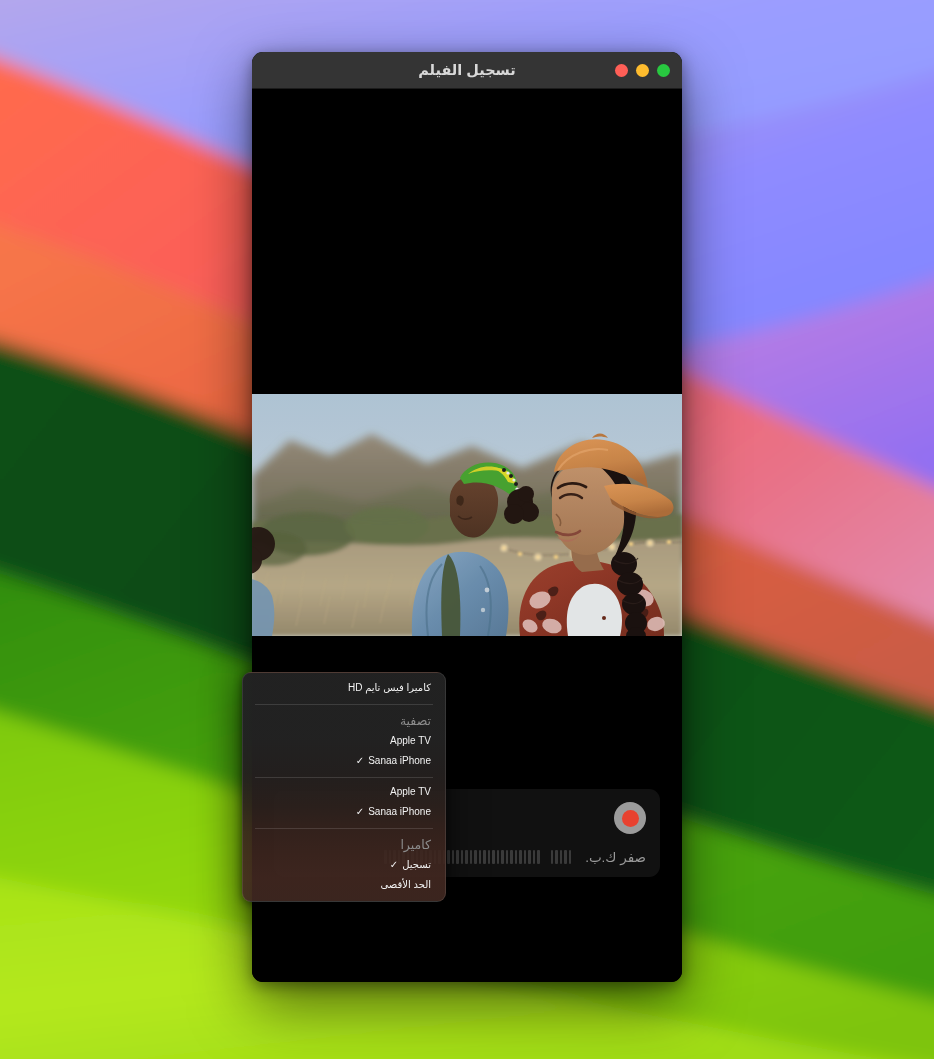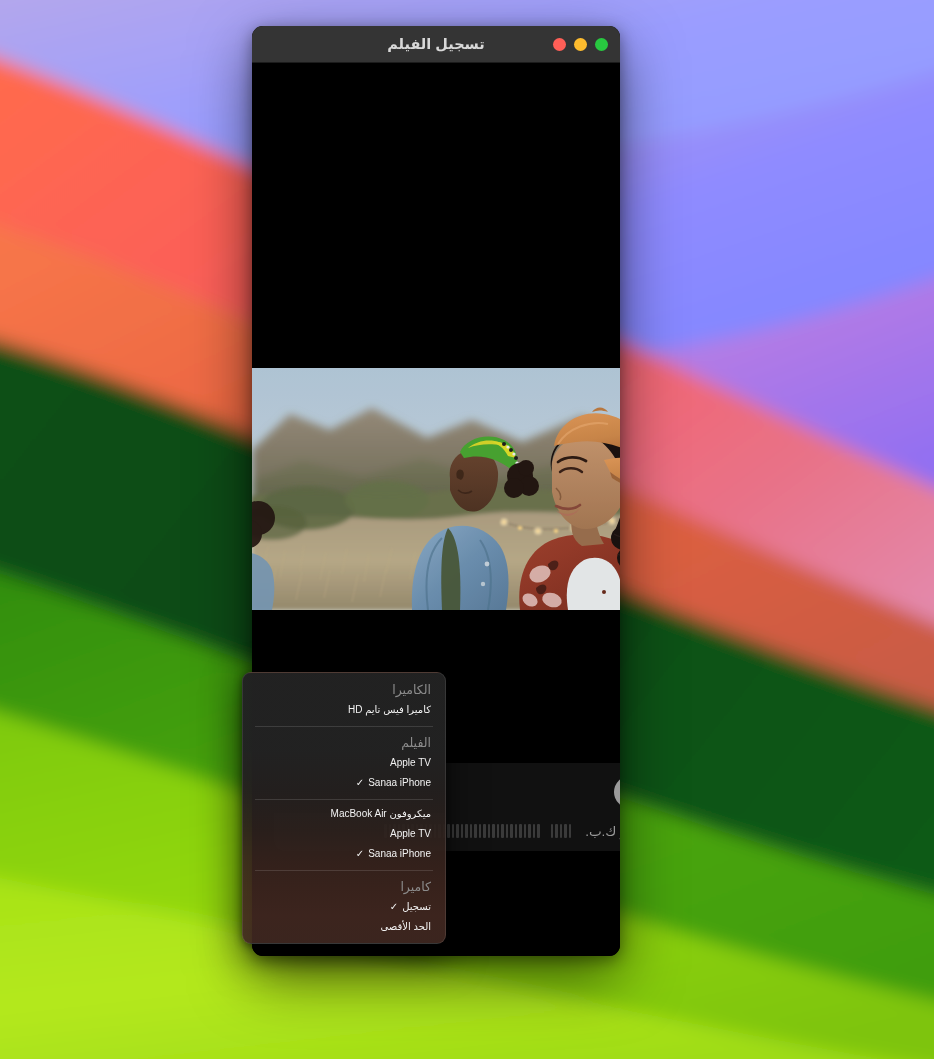--- a/index.html
+++ b/index.html
@@ -10,22 +10,22 @@
   }
   body { position:relative; background:#2a1a3a; }
 
   
   #wallpaper { position:absolute; inset:0; overflow:hidden; }
   #wallpaper svg { display:block; width:934px; height:1059px; }
 
   
   #window {
     position:absolute;
-    left:252px; top:26px;
-    width:368px; height:930px;
+    left:252px; top:52px;
+    width:430px; height:930px;
     border-radius:11px;
     overflow:hidden;
     box-shadow:0 22px 60px rgba(0,0,0,.55), 0 4px 16px rgba(0,0,0,.4);
     background:#000;
   }
   #titlebar {
     height:37px;
     background:#343434;
     display:flex; align-items:center;
     position:relative;
@@ -474,27 +474,25 @@
             <span class="wbar"></span>
             <span class="wbar"></span>
           </span>
       </div>
     </div>
 
   </div>
 </div>
 
 <div id="menu">
-    <div class="menu-section-title">الكاميرا</div>
     <div class="menu-item"><span>كاميرا فيس تايم HD</span></div>
     <div class="menu-sep"></div>
-    <div class="menu-section-title">الفيلم</div>
+    <div class="menu-section-title">تصفية</div>
     <div class="menu-item"><span>Apple TV</span></div>
     <div class="menu-item"><span>Sanaa iPhone</span><span class="check">✓</span></div>
     <div class="menu-sep"></div>
-    <div class="menu-item"><span>ميكروفون MacBook Air</span></div>
     <div class="menu-item"><span>Apple TV</span></div>
     <div class="menu-item"><span>Sanaa iPhone</span><span class="check">✓</span></div>
     <div class="menu-sep"></div>
     <div class="menu-section-title">كاميرا</div>
     <div class="menu-item"><span>تسجيل</span><span class="check">✓</span></div>
     <div class="menu-item"><span>الحد الأقصى</span></div>
   </div>
 
 </body></html>

